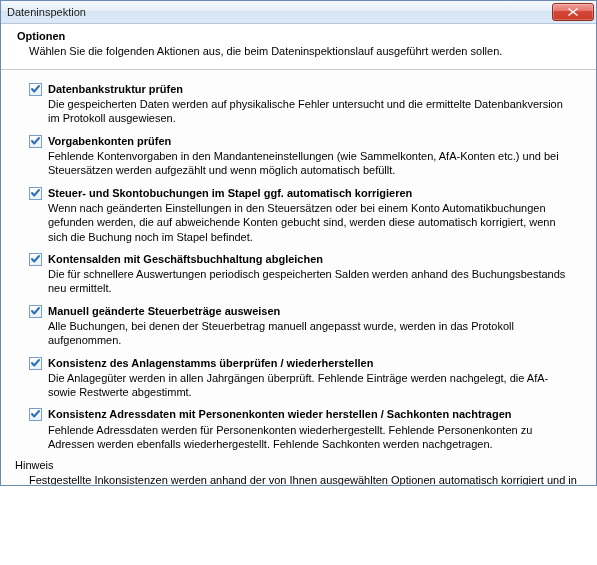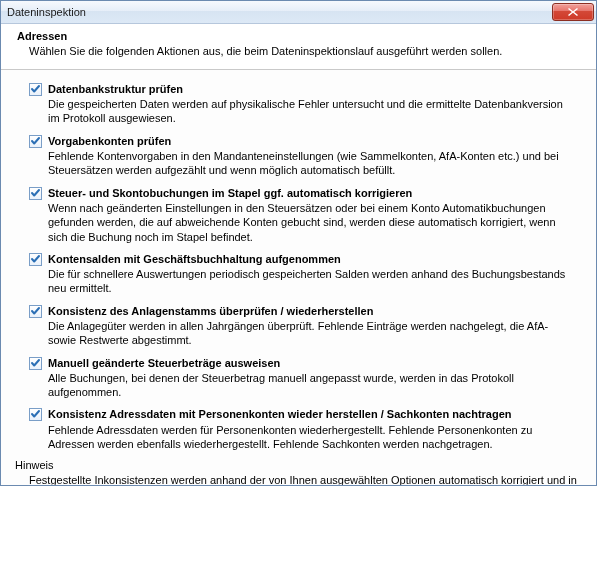--- a/index.html
+++ b/index.html
@@ -143,21 +143,21 @@
   <div class="titlebar">
     <span class="titlebar-title">Dateninspektion</span>
     <div class="close-btn">
       <svg width="10" height="8" viewBox="0 0 10 8">
         <path d="M1 0 L5 3.2 L9 0 L10 1 L6.2 4 L10 7 L9 8 L5 4.8 L1 8 L0 7 L3.8 4 L0 1 Z" fill="#fff"></path>
       </svg>
     </div>
   </div>
 
   <div class="header-panel">
-    <div class="header-title">Adressen</div>
+    <div class="header-title">Optionen</div>
     <div class="header-desc">Wählen Sie die folgenden Aktionen aus, die beim Dateninspektionslauf ausgeführt werden sollen.</div>
   </div>
 
   <div class="body-panel">
 
     <div id="items-container">
         <div class="item">
           <div class="item-row">
             <div class="cb">
               <svg width="11" height="11" viewBox="0 0 11 11">
@@ -190,45 +190,45 @@
           </div>
           <div class="item-desc">Wenn nach geänderten Einstellungen in den Steuersätzen oder bei einem Konto Automatikbuchungen gefunden werden, die auf abweichende Konten gebucht sind, werden diese automatisch korrigiert, wenn sich die Buchung noch im Stapel befindet.</div>
         </div>
         <div class="item">
           <div class="item-row">
             <div class="cb">
               <svg width="11" height="11" viewBox="0 0 11 11">
                 <path d="M2 5 L4.2 7.5 L9 2" stroke="#2b6fb5" stroke-width="2" fill="none" stroke-linecap="round" stroke-linejoin="round"></path>
               </svg>
             </div>
-            <div class="item-label">Kontensalden mit Geschäftsbuchhaltung aufgenommen</div>
+            <div class="item-label">Kontensalden mit Geschäftsbuchhaltung abgleichen</div>
           </div>
           <div class="item-desc">Die für schnellere Auswertungen periodisch gespeicherten Salden werden anhand des Buchungsbestands neu ermittelt.</div>
         </div>
         <div class="item">
           <div class="item-row">
             <div class="cb">
               <svg width="11" height="11" viewBox="0 0 11 11">
                 <path d="M2 5 L4.2 7.5 L9 2" stroke="#2b6fb5" stroke-width="2" fill="none" stroke-linecap="round" stroke-linejoin="round"></path>
               </svg>
             </div>
+            <div class="item-label">Manuell geänderte Steuerbeträge ausweisen</div>
+          </div>
+          <div class="item-desc">Alle Buchungen, bei denen der Steuerbetrag manuell angepasst wurde, werden in das Protokoll aufgenommen.</div>
+        </div>
+        <div class="item">
+          <div class="item-row">
+            <div class="cb">
+              <svg width="11" height="11" viewBox="0 0 11 11">
+                <path d="M2 5 L4.2 7.5 L9 2" stroke="#2b6fb5" stroke-width="2" fill="none" stroke-linecap="round" stroke-linejoin="round"></path>
+              </svg>
+            </div>
             <div class="item-label">Konsistenz des Anlagenstamms überprüfen / wiederherstellen</div>
           </div>
           <div class="item-desc">Die Anlagegüter werden in allen Jahrgängen überprüft. Fehlende Einträge werden nachgelegt, die AfA- sowie Restwerte abgestimmt.</div>
-        </div>
-        <div class="item">
-          <div class="item-row">
-            <div class="cb">
-              <svg width="11" height="11" viewBox="0 0 11 11">
-                <path d="M2 5 L4.2 7.5 L9 2" stroke="#2b6fb5" stroke-width="2" fill="none" stroke-linecap="round" stroke-linejoin="round"></path>
-              </svg>
-            </div>
-            <div class="item-label">Manuell geänderte Steuerbeträge ausweisen</div>
-          </div>
-          <div class="item-desc">Alle Buchungen, bei denen der Steuerbetrag manuell angepasst wurde, werden in das Protokoll aufgenommen.</div>
         </div>
         <div class="item">
           <div class="item-row">
             <div class="cb">
               <svg width="11" height="11" viewBox="0 0 11 11">
                 <path d="M2 5 L4.2 7.5 L9 2" stroke="#2b6fb5" stroke-width="2" fill="none" stroke-linecap="round" stroke-linejoin="round"></path>
               </svg>
             </div>
             <div class="item-label">Konsistenz Adressdaten mit Personenkonten wieder herstellen / Sachkonten nachtragen</div>
           </div>

